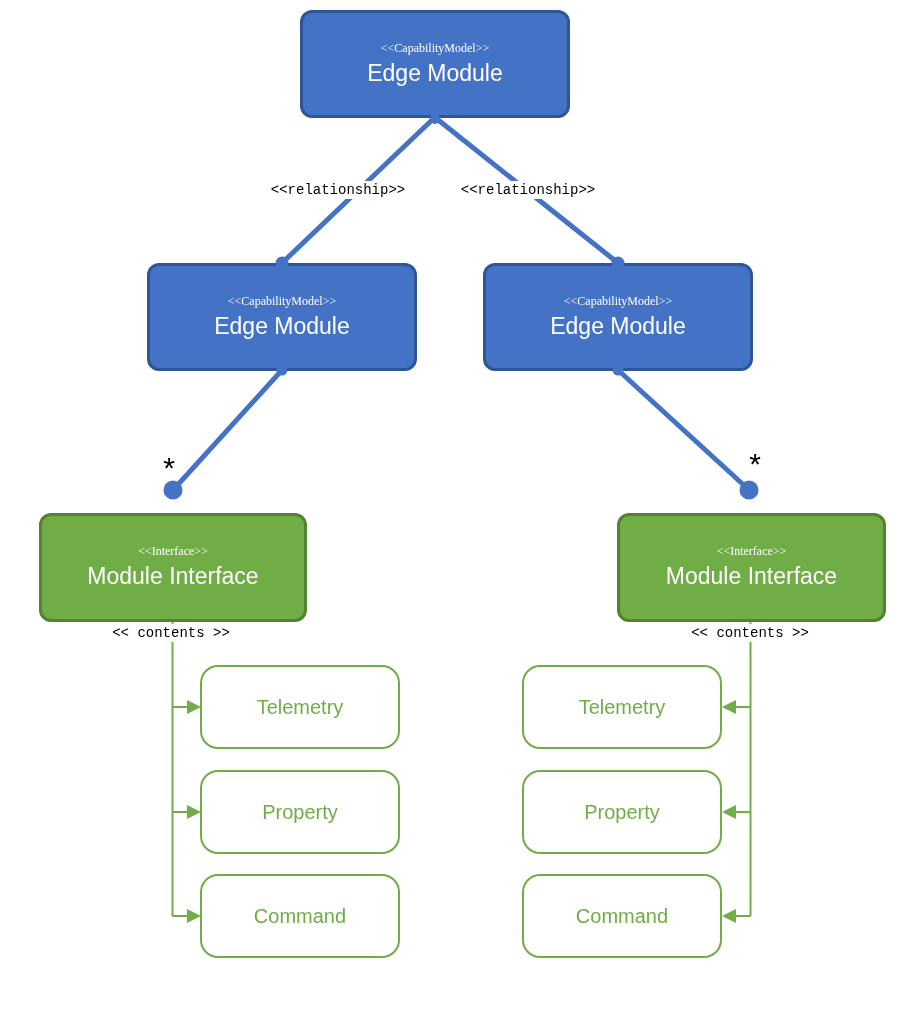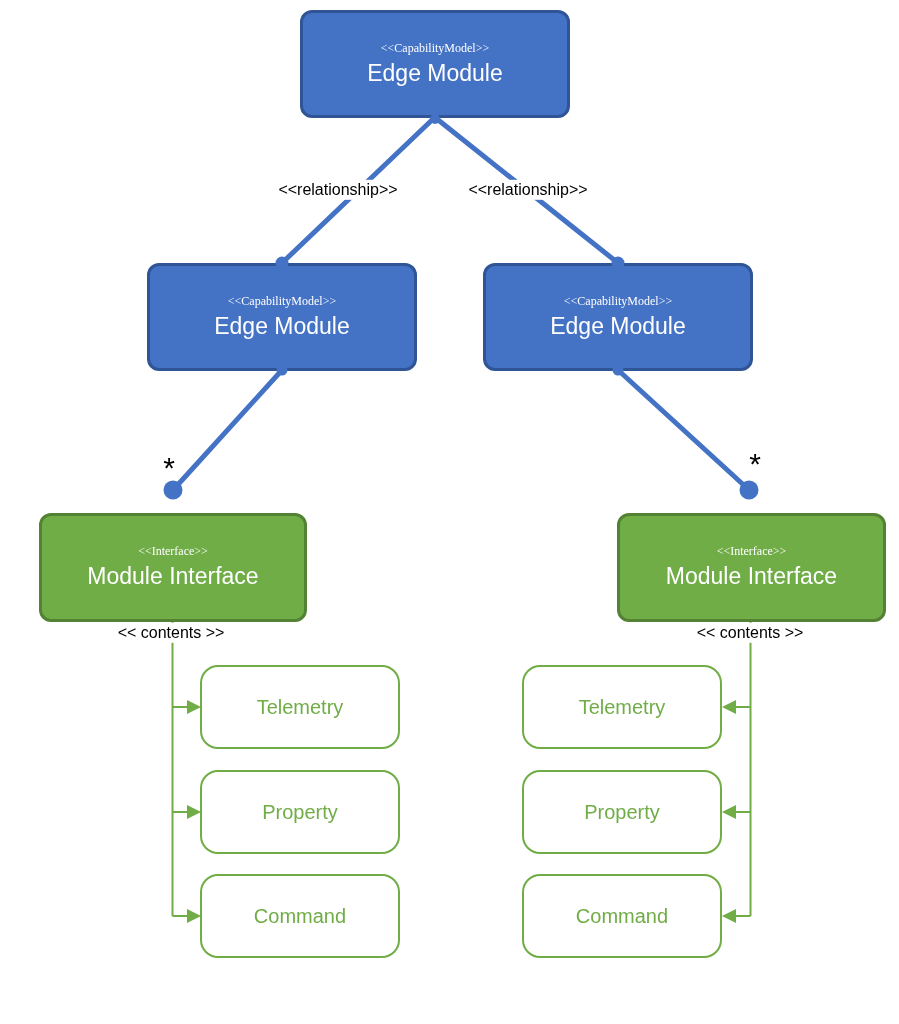--- a/index.html
+++ b/index.html
@@ -62,25 +62,26 @@
     display: flex; align-items: center; justify-content: center;
     color: var(--leaf-text);
     font-size: 20px;
     z-index: 1;
   }
   .annotation {
     position: absolute;
     transform: translate(-50%, -50%);
     background: var(--background);
     color: var(--annotation-text);
-    font-size: 16px;
+    font-size: 14px;
     line-height: 1.15;
     padding: 1px 5px;
     white-space: nowrap;
     z-index: 2;
+    font-family: Liberation Mono, monospace;
   }
   .multiplicity {
     position: absolute;
     transform: translate(-50%, -50%);
     color: var(--annotation-text);
     font-size: 30px;
     line-height: 1;
     z-index: 2;
   }
   .blue-line { stroke: var(--blue-fill); stroke-width: 5; stroke-linecap: round; fill: none; }

